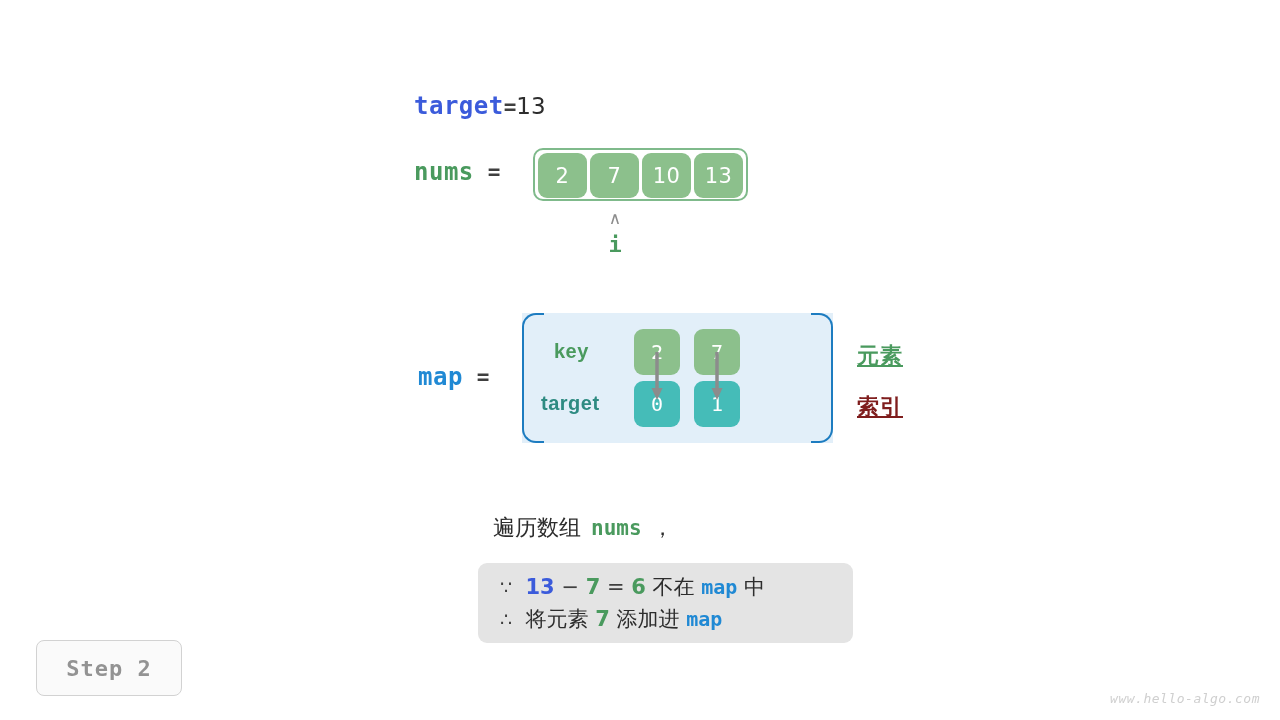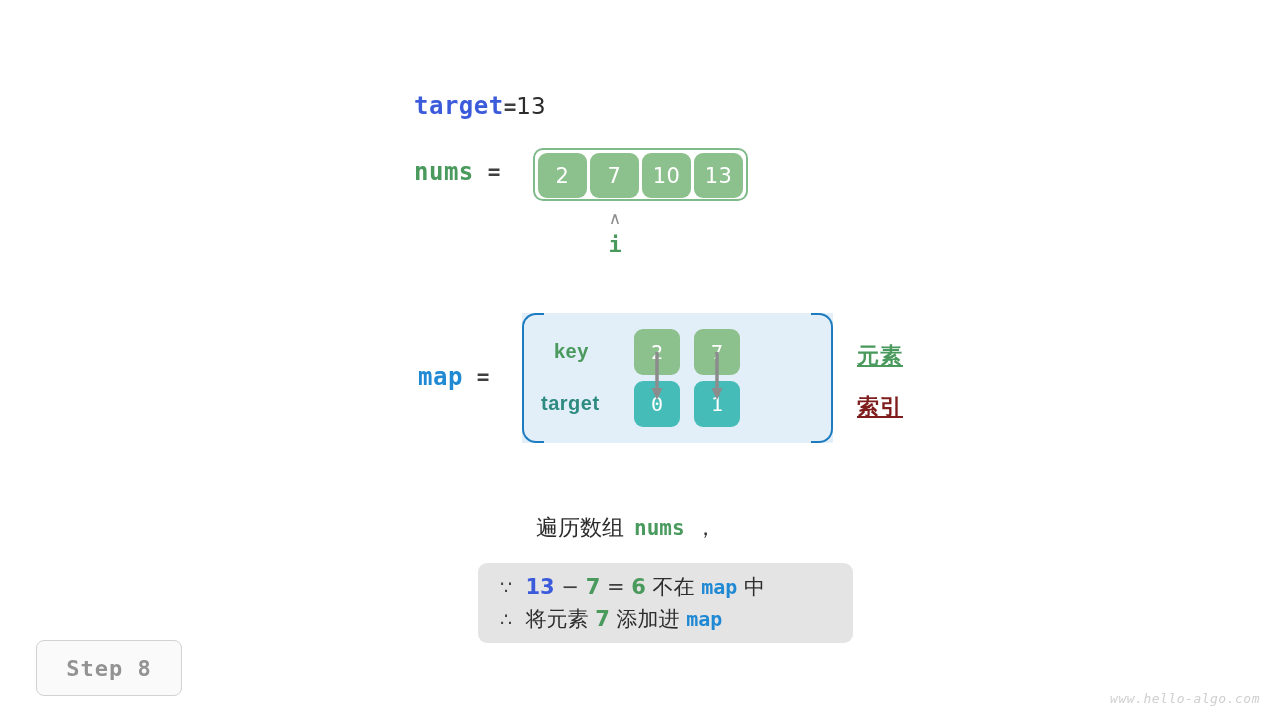--- a/index.html
+++ b/index.html
@@ -162,21 +162,21 @@
     text-decoration: underline;
   }
   #note-element { left: 857px; top: 341px; color: #4a9a5e; }
   #note-index   { left: 857px; top: 392px; color: #7f1d1d; }
 
   
   #caption-line {
     left: 493px; top: 513px;
     display: flex; align-items: baseline; gap: 10px;
     font-family: "DejaVu Sans", sans-serif;
-    font-size: 22px; color: #2d2d2d; margin-left: 43px;
+    font-size: 22px; color: #2d2d2d;
   }
   #caption-code {
     font-family: "DejaVu Sans Mono", monospace;
     font-weight: bold; font-size: 21px; color: #4a9a5e;
   }
   #caption-comma { font-size: 22px; color: #2d2d2d; }
 
   
   #reason-box {
     left: 478px; top: 563px;
@@ -283,15 +283,15 @@
 
 <div class="abs" id="reason-box">
   <div class="reason-line">
     <span class="sym">∵</span><span class="tok-plain">  </span><span class="tok-blue-dark">13</span><span class="tok-plain"> </span><span class="tok-op">−</span><span class="tok-plain"> </span><span class="tok-green">7</span><span class="tok-plain"> </span><span class="tok-op">=</span><span class="tok-plain"> </span><span class="tok-green">6</span><span class="tok-plain"> </span><span class="tok-plain">不在</span><span class="tok-plain"> </span><span class="tok-map">map</span><span class="tok-plain"> </span><span class="tok-plain">中</span>
   </div>
   <div class="reason-line">
     <span class="sym">∴</span><span class="tok-plain">  </span><span class="tok-plain">将元素</span><span class="tok-plain"> </span><span class="tok-green">7</span><span class="tok-plain"> </span><span class="tok-plain">添加进</span><span class="tok-plain"> </span><span class="tok-map">map</span>
   </div>
 </div>
 
-<div class="abs" id="step-badge">Step 8</div>
+<div class="abs" id="step-badge">Step 2</div>
 
 <div class="abs" id="watermark">www.hello-algo.com</div>
 
 </body></html>

